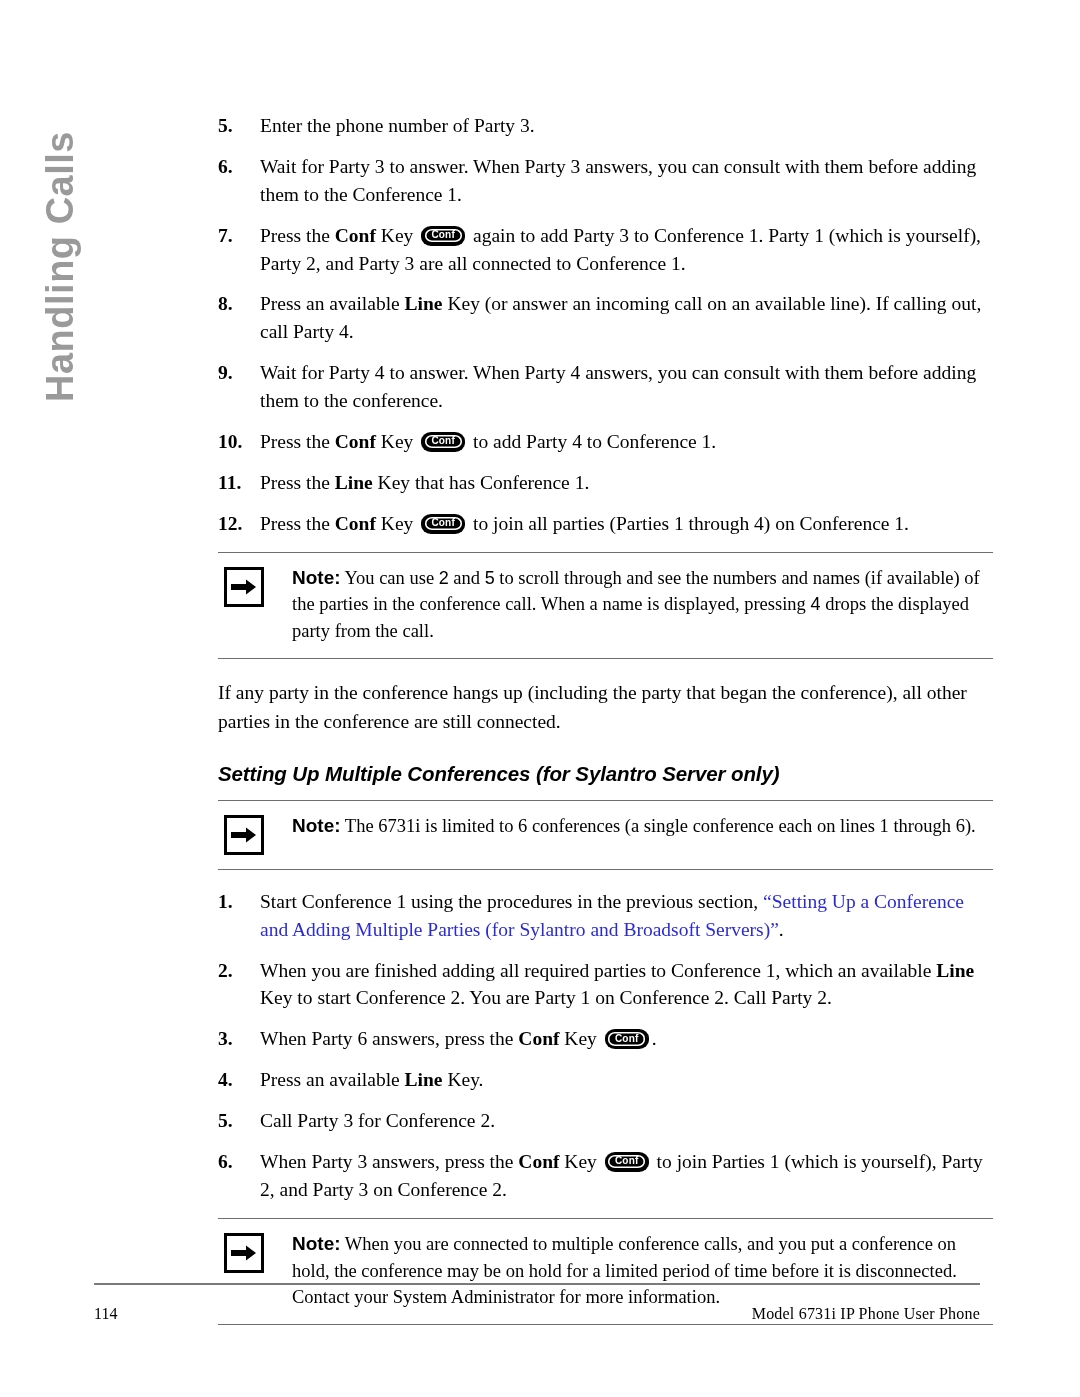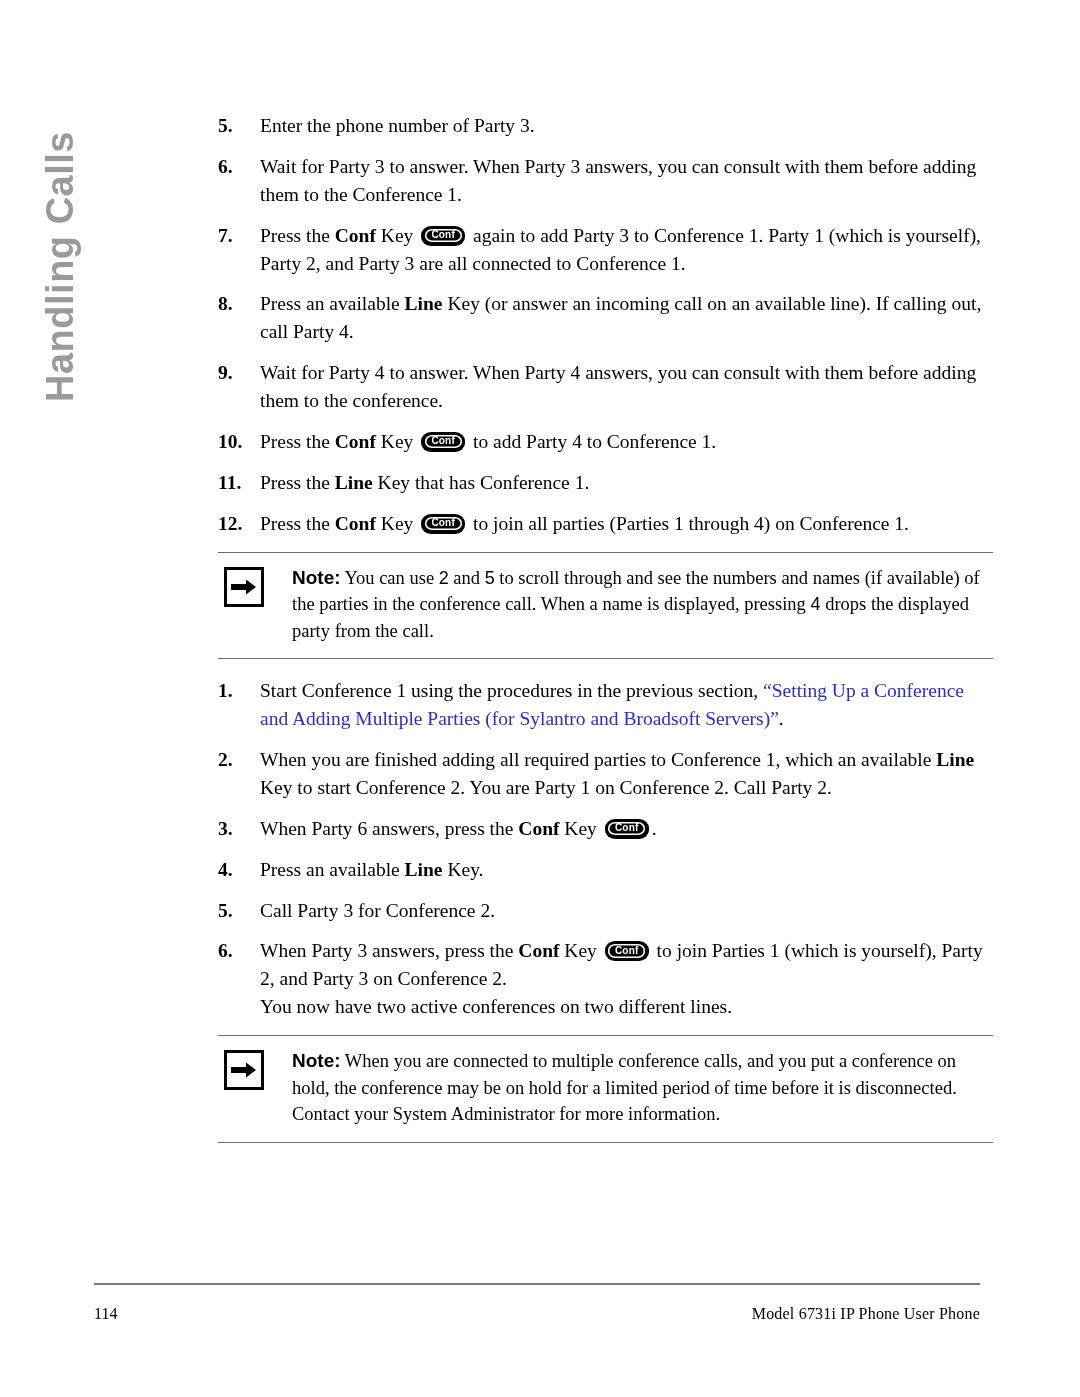--- a/index.html
+++ b/index.html
@@ -248,22 +248,34 @@
       <div class="note-icon">
         <div class="sq">
           <svg width="26" height="18" viewBox="0 0 26 18" aria-hidden="true">
             <path d="M0 6 H15 V1.5 L25 9 L15 16.5 V12 H0 Z" fill="#000"></path>
           </svg>
         </div>
       </div>
       <div class="note-text"><span class="note-lbl">Note:</span><span> You can use </span><span class="key-digit">2</span><span> and </span><span class="key-digit">5</span><span> to scroll through and see the numbers and names (if available) of the parties in the conference call. When a name is displayed, pressing </span><span class="key-digit">4</span><span>  drops the displayed party from the call.</span></div>
     </div>
 
-
-
+    <div class="para">If any party in the conference hangs up (including the party that began the conference), all other parties in the conference are still connected.</div>
+
+    <div class="heading">Setting Up Multiple Conferences (for Sylantro Server only)</div>
+
+    <div class="note">
+      <div class="note-icon">
+        <div class="sq">
+          <svg width="26" height="18" viewBox="0 0 26 18" aria-hidden="true">
+            <path d="M0 6 H15 V1.5 L25 9 L15 16.5 V12 H0 Z" fill="#000"></path>
+          </svg>
+        </div>
+      </div>
+      <div class="note-text"><span class="note-lbl">Note:</span><span> The 6731i is limited to 6 conferences (a single conference each on lines 1 through 6).</span></div>
+    </div>
 
     <div class="step">
       <div class="step-num">1.</div>
       <div class="step-body"><span>Start Conference 1 using the procedures in the previous section, </span><a class="link" href="#" style="text-decoration:none;">“Setting Up a Conference and Adding Multiple Parties (for Sylantro and Broadsoft Servers)”</a><span>.</span></div>
     </div>
 
     <div class="step">
       <div class="step-num">2.</div>
       <div class="step-body"><span>When you are finished adding all required parties to Conference 1, which an available </span><b>Line</b><span> Key to start Conference 2. You are Party 1 on Conference 2. Call Party 2.</span></div>
     </div>
@@ -278,21 +290,21 @@
       <div class="step-body"><span>Press an available </span><b>Line</b><span> Key.</span></div>
     </div>
 
     <div class="step">
       <div class="step-num">5.</div>
       <div class="step-body">Call Party 3 for Conference 2.</div>
     </div>
 
     <div class="step">
       <div class="step-num">6.</div>
-      <div class="step-body"><span>When Party 3 answers, press the </span><b>Conf</b><span> Key </span><span class="confkey"><span class="shell"></span><span class="lbl">Conf</span></span><span> to join Parties 1 (which is yourself), Party 2, and Party 3 on Conference 2.</span><span class="sub-line">You now have two active conferences on two different lines.</span></div>
+      <div class="step-body"><span>When Party 3 answers, press the </span><b>Conf</b><span> Key </span><span class="confkey"><span class="shell"></span><span class="lbl">Conf</span></span><span> to join Parties 1 (which is yourself), Party 2, and Party 3 on Conference 2.</span></div>
     </div>
 
     <div class="note">
       <div class="note-icon">
         <div class="sq">
           <svg width="26" height="18" viewBox="0 0 26 18" aria-hidden="true">
             <path d="M0 6 H15 V1.5 L25 9 L15 16.5 V12 H0 Z" fill="#000"></path>
           </svg>
         </div>
       </div>

